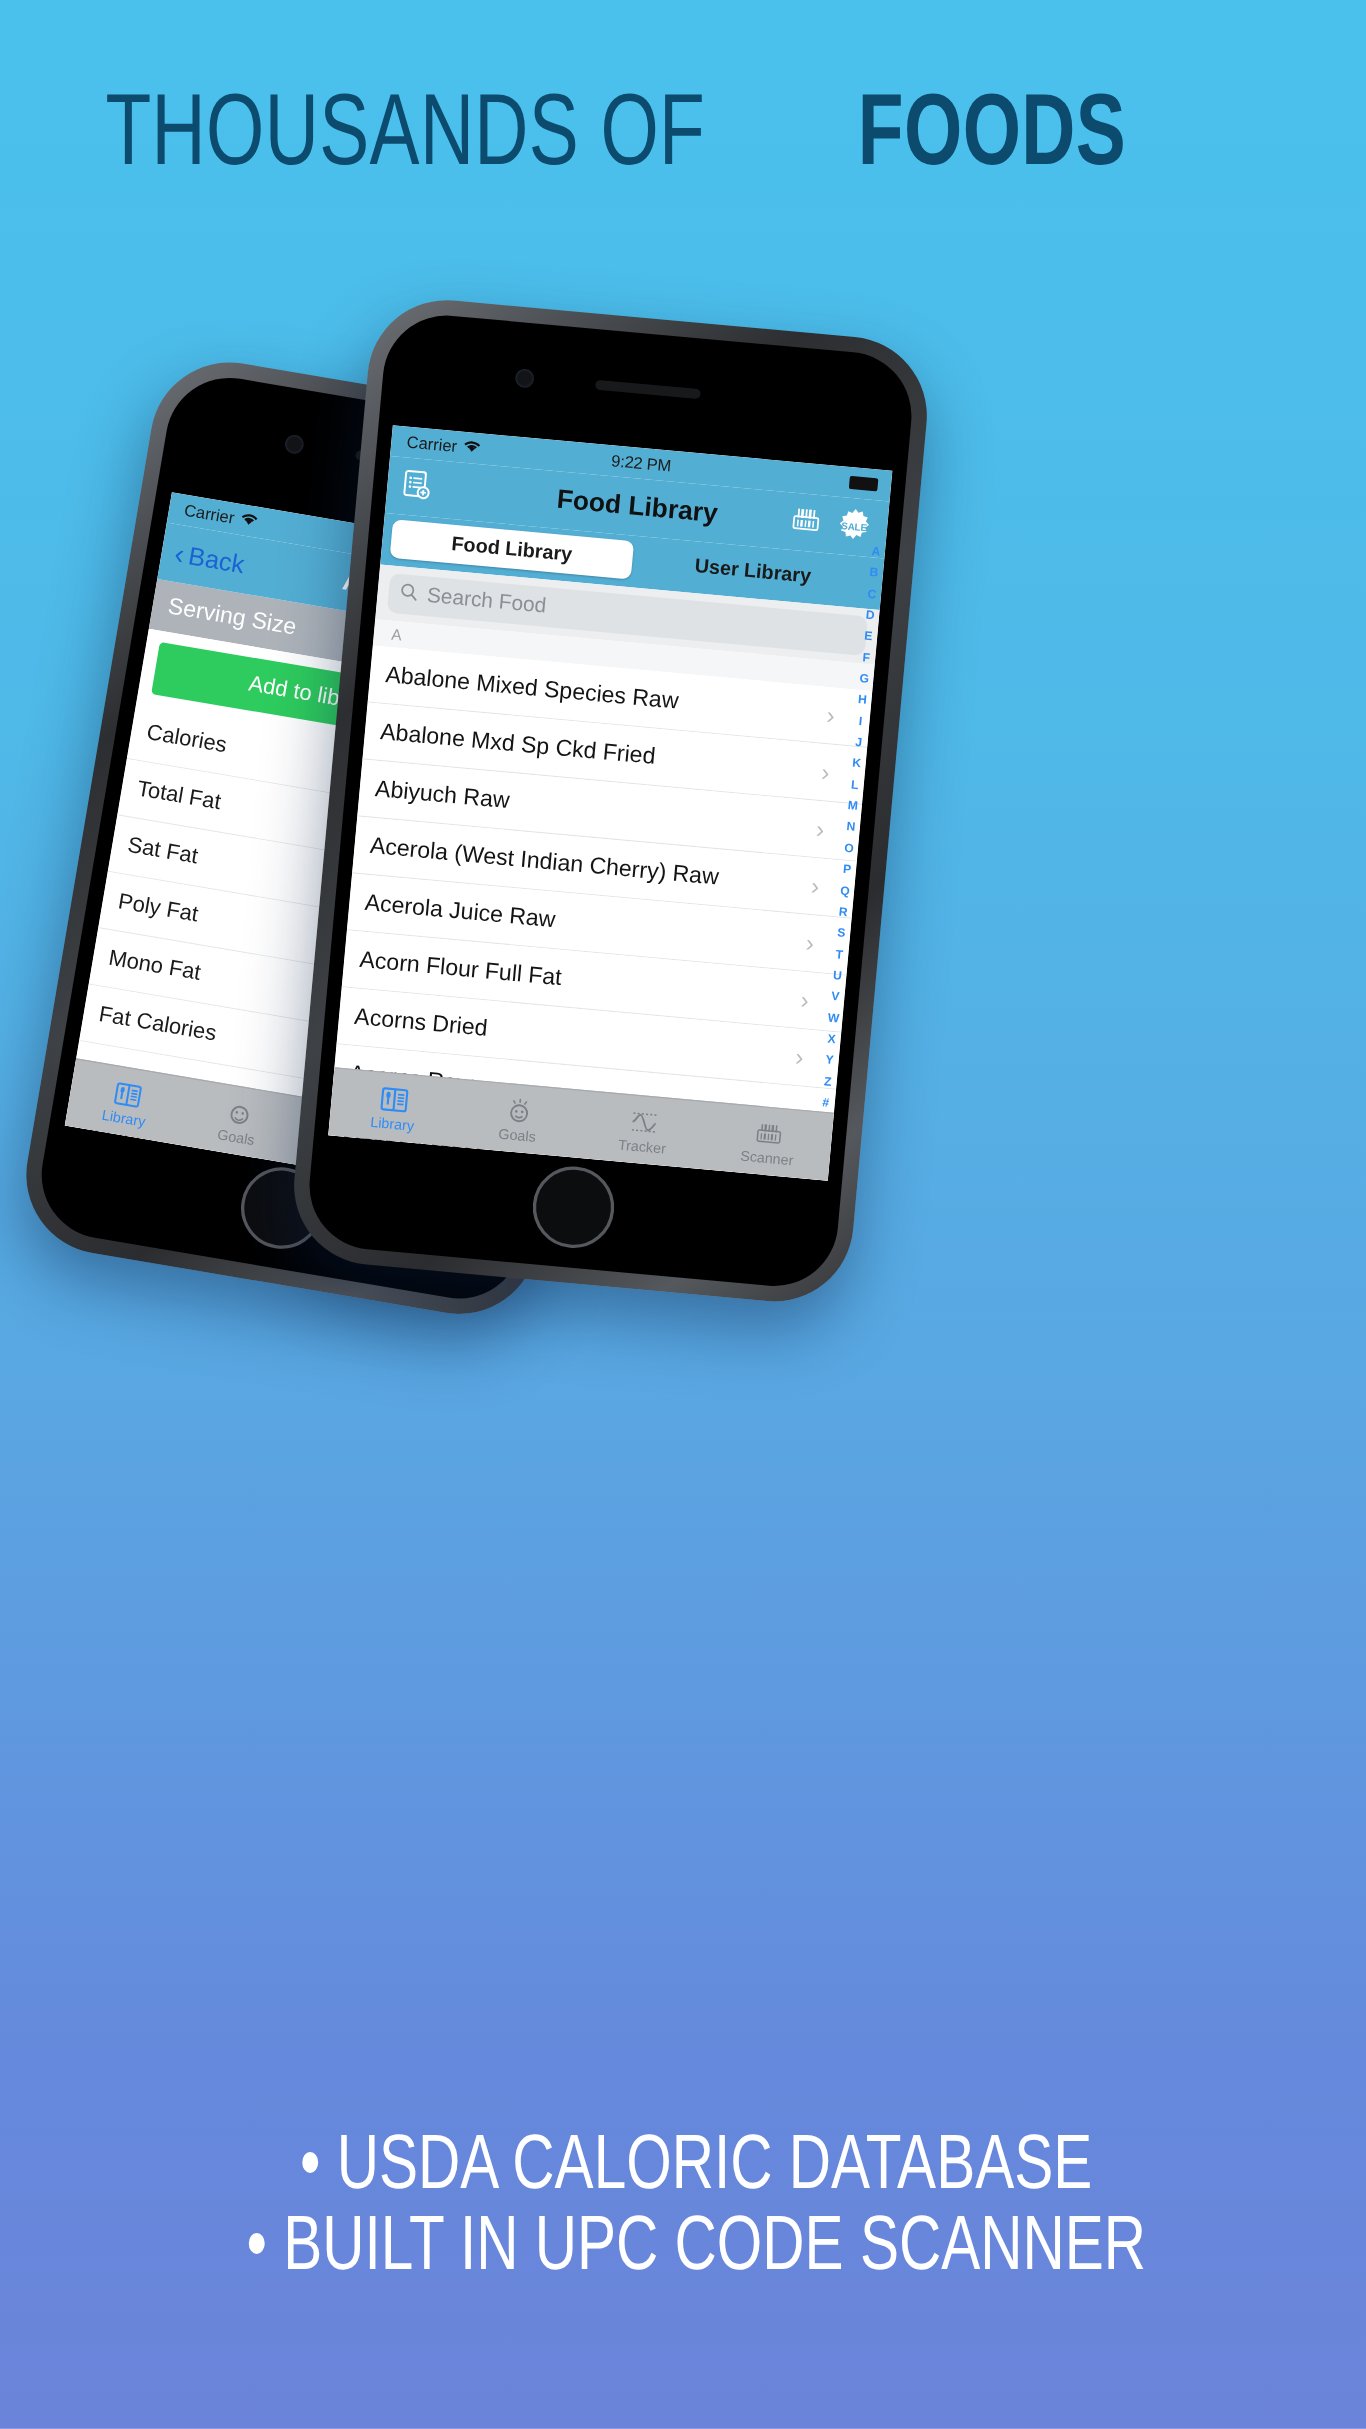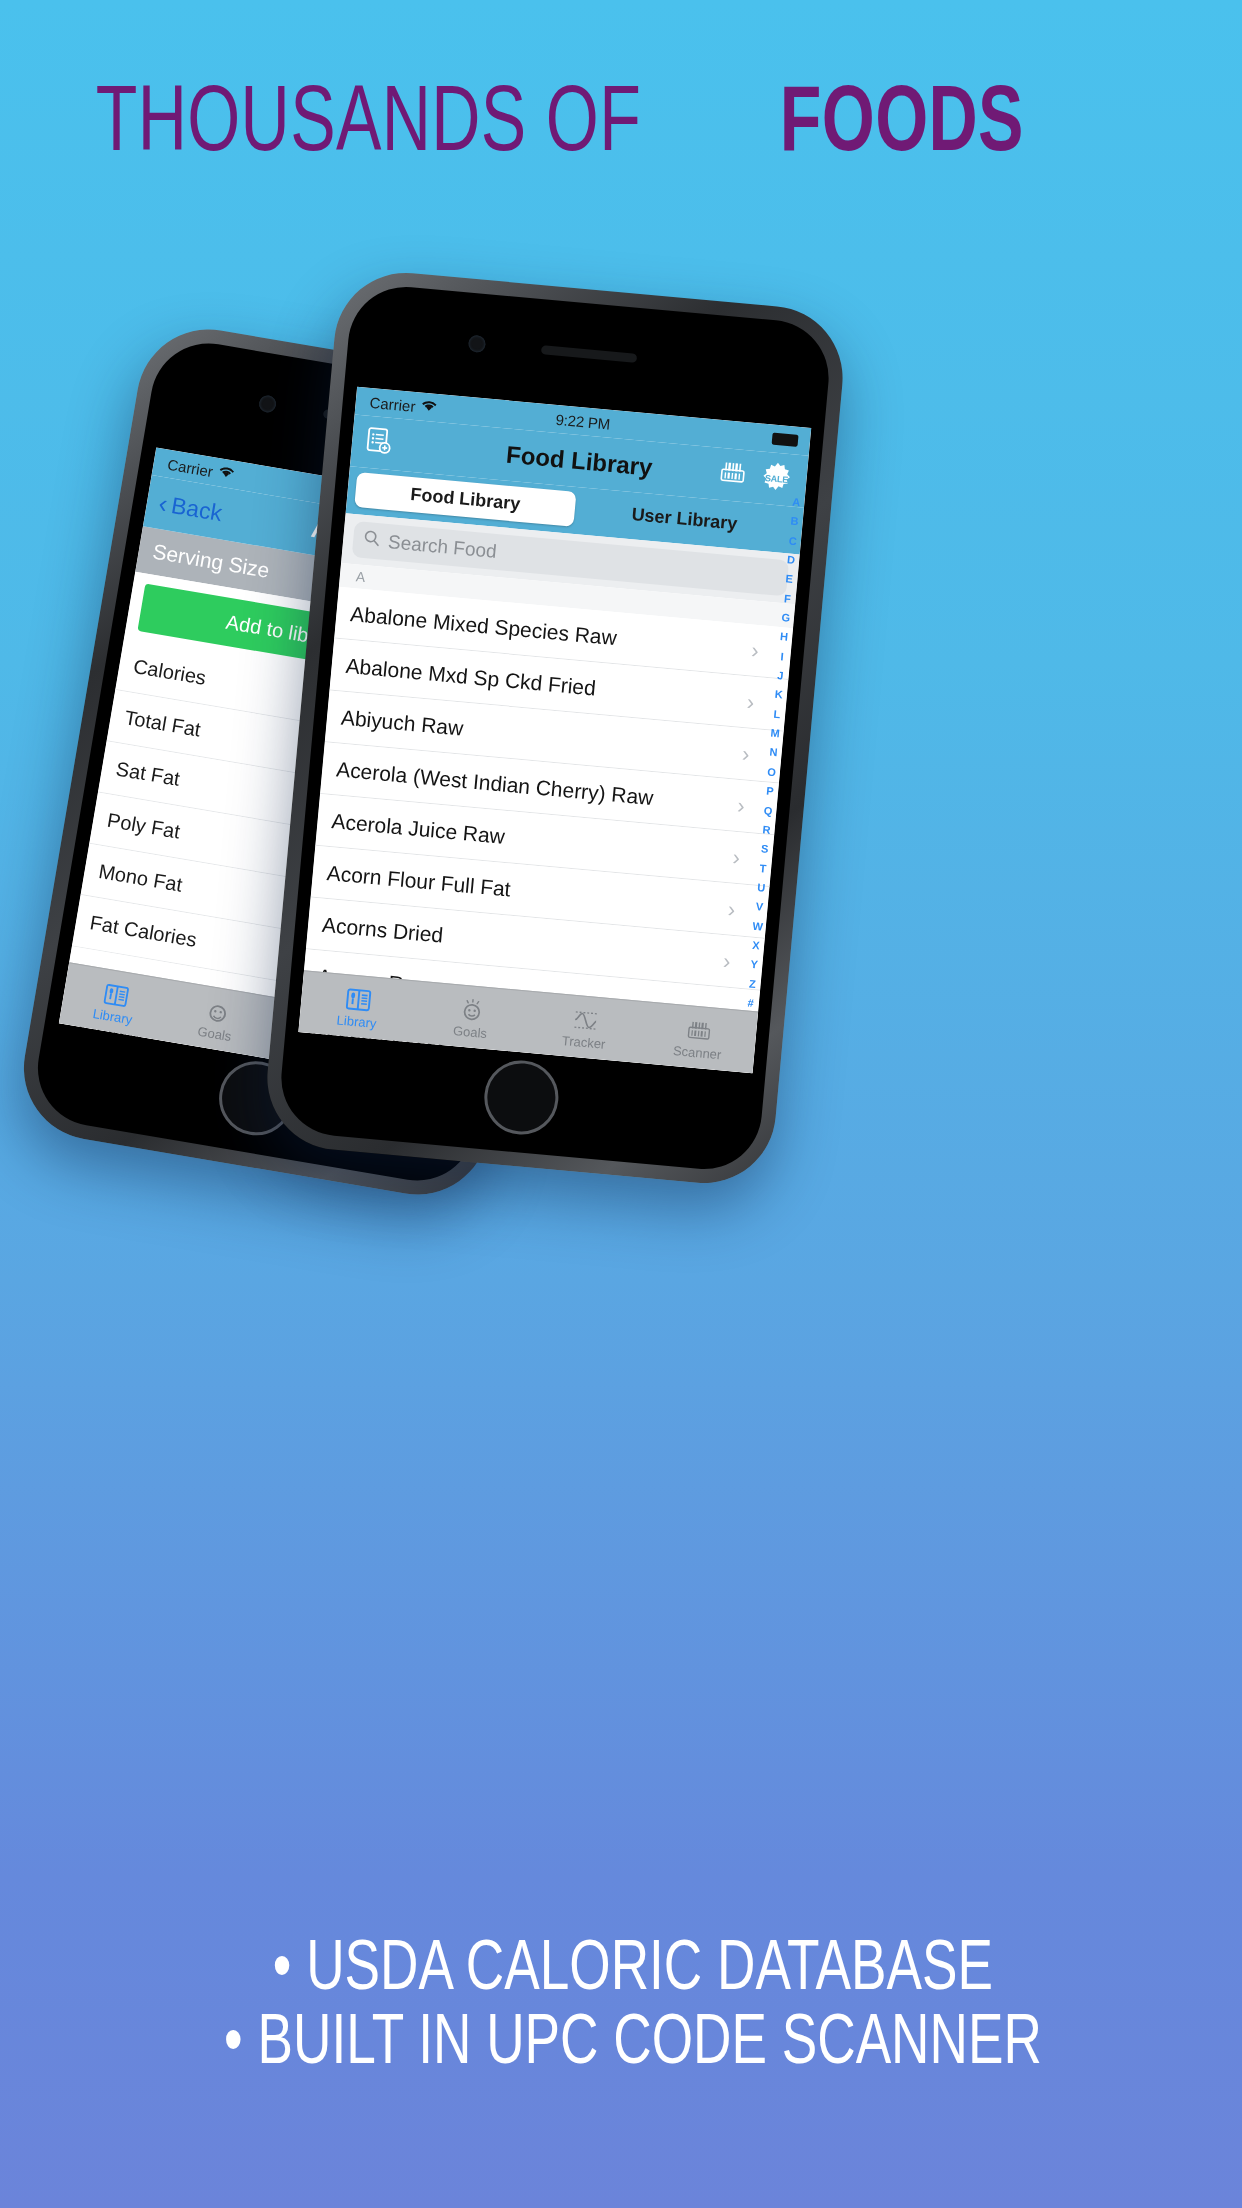--- a/index.html
+++ b/index.html
@@ -6,21 +6,21 @@
   html,body { width:1242px; height:2208px; }
   body {
     font-family:"Liberation Sans", sans-serif;
     background:linear-gradient(180deg,#4ac1ed 0%,#4fb9e8 30%,#5aa6e2 58%,#6589dc 85%,#6b84da 100%);
     overflow:hidden; position:relative;
   }
 
   
   .headline {
     position:absolute; top:72px; left:0; width:1058px;
-    text-align:center; color:#701a75; line-height:1.0;
+    text-align:center; color:#0c4a6e; line-height:1.0;
     letter-spacing:0.5px;
   }
   .hl-line { display:block; white-space:nowrap; }
   .hl1 { font-size:92px; }
   .hl2 { font-size:92px; margin-top:14px; }
   .thin { font-weight:300; font-stretch:condensed; transform:scaleX(0.74); display:inline-block; transform-origin:center; }
   .bold { font-weight:800; font-stretch:condensed; transform:scaleX(0.74); display:inline-block; transform-origin:center; }
 
   
   .bullets {

